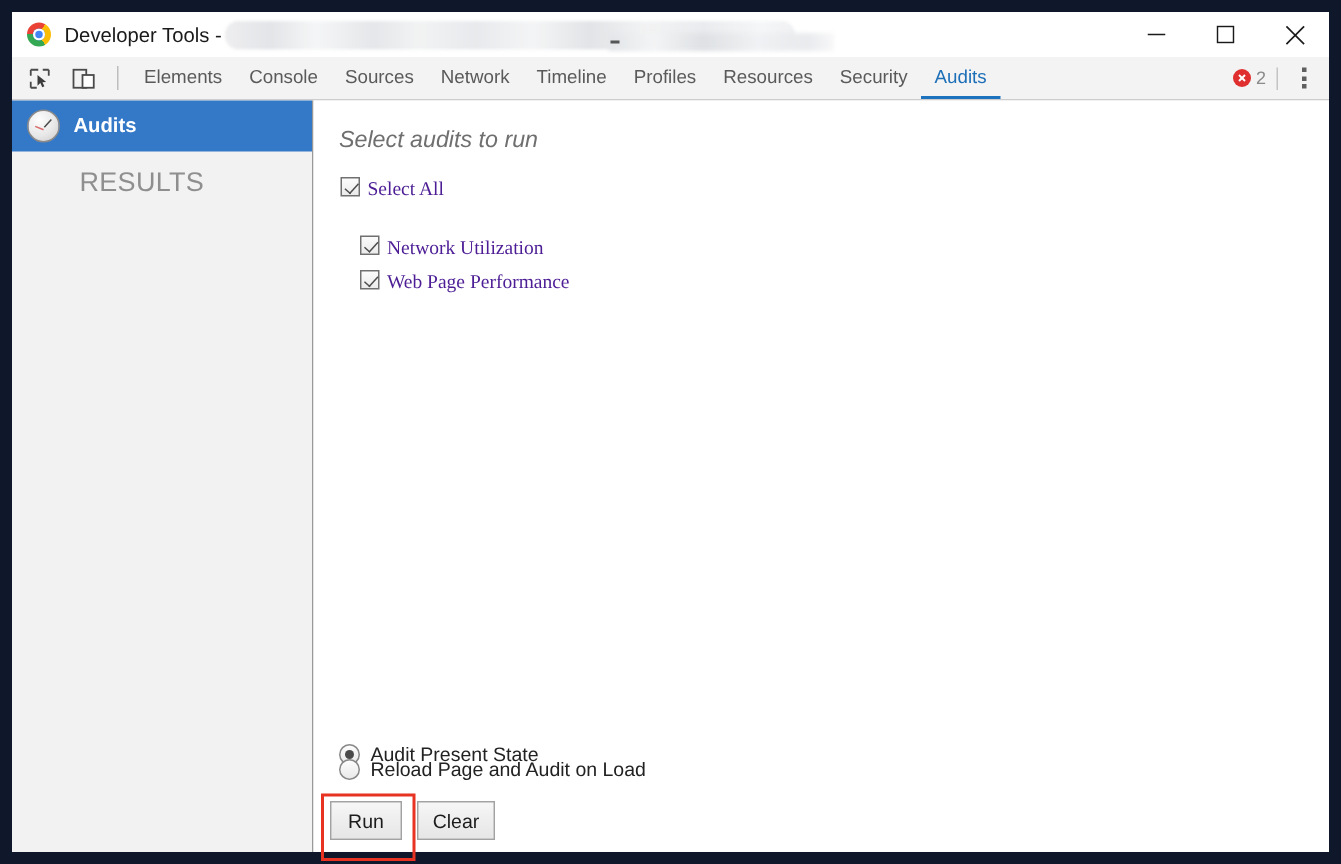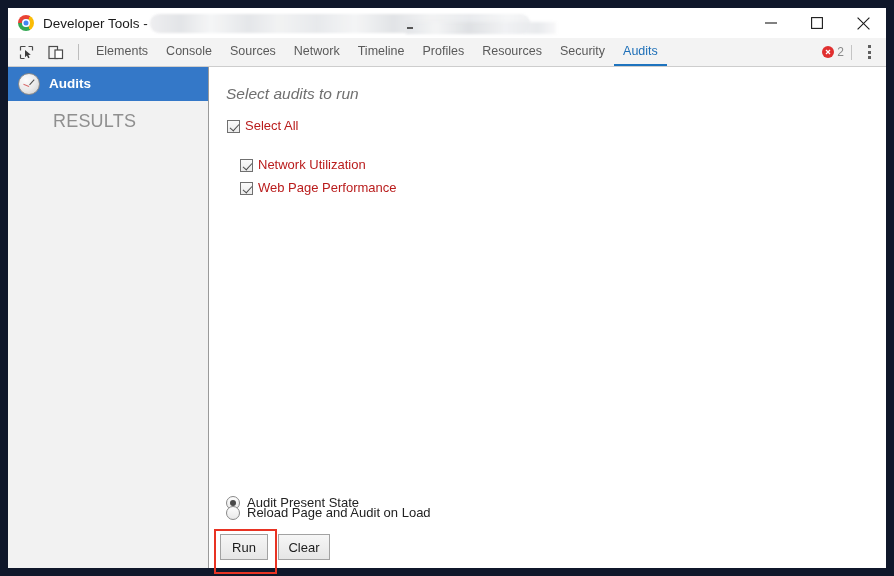--- a/index.html
+++ b/index.html
@@ -296,24 +296,25 @@
     left: 17px;
     top: 18px;
     font-size: 15.5px;
     color: #6f6f6f;
     font-style: italic;
   }
 
   .check-row {
     position: absolute;
     display: flex;
-    align-items: flex-end;
+    align-items: flex-start;
     font-size: 13px;
-    color: #b91c1c;
+    color: #4c1d95;
     white-space: nowrap;
+    font-family: Liberation Serif, serif;
   }
   .cb {
     width: 13px; height: 13px;
     box-sizing: border-box;
     border: 1px solid #707070;
     background: linear-gradient(180deg, #fbfbfb 0%, #ebebeb 100%);
     margin-right: 5px;
     position: relative;
     flex: none;
   }

